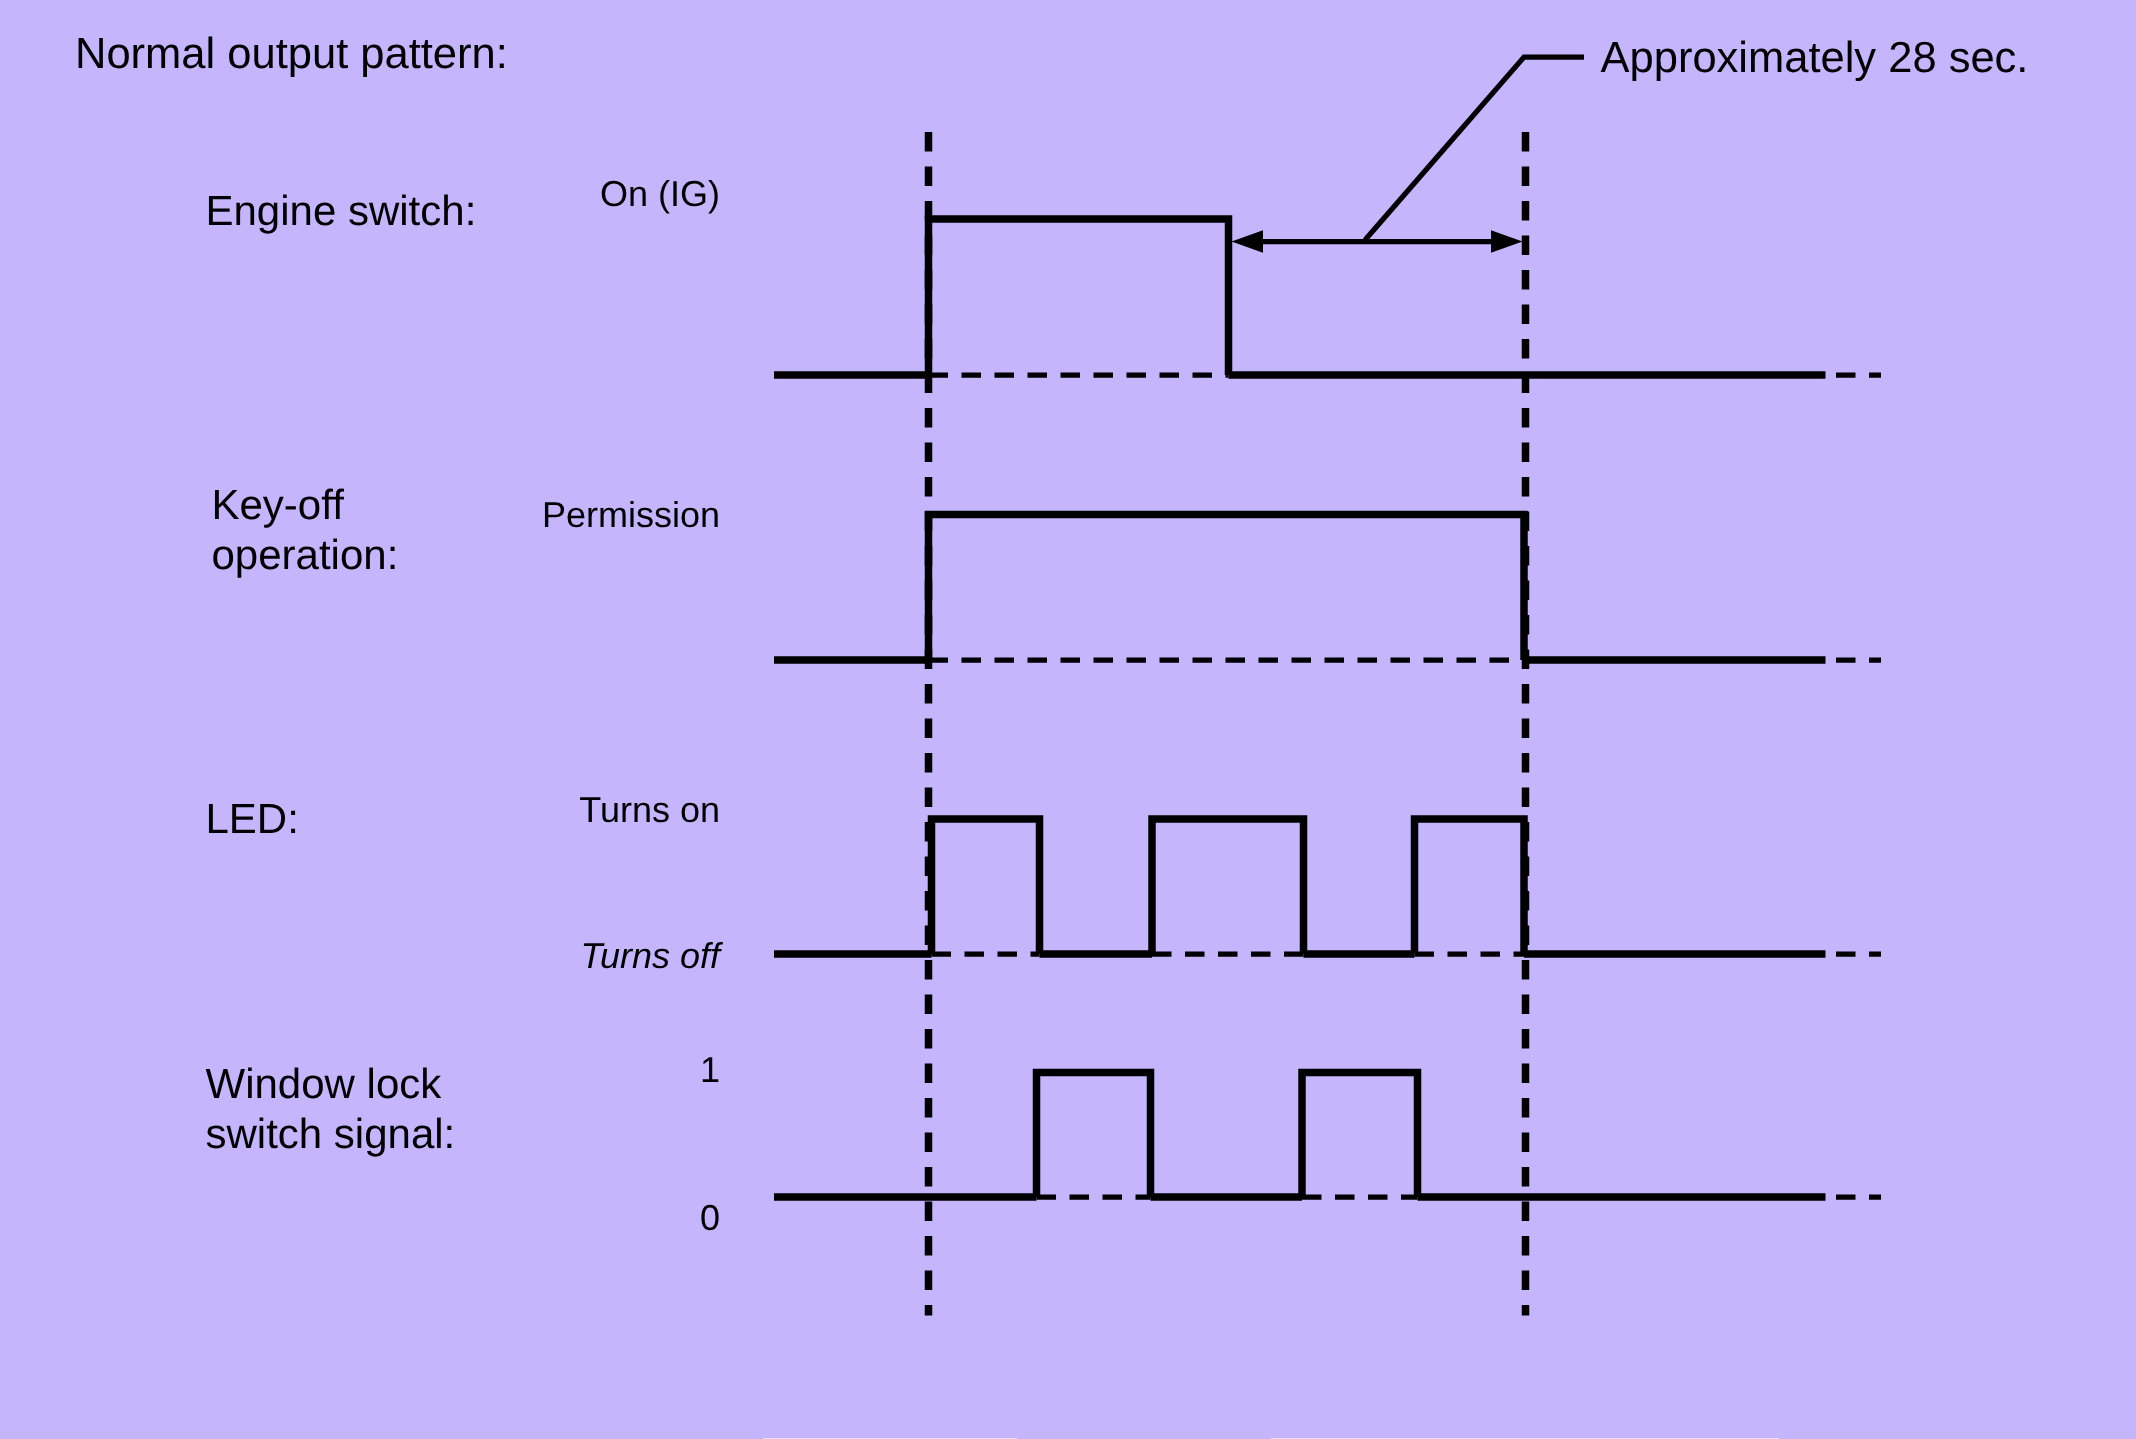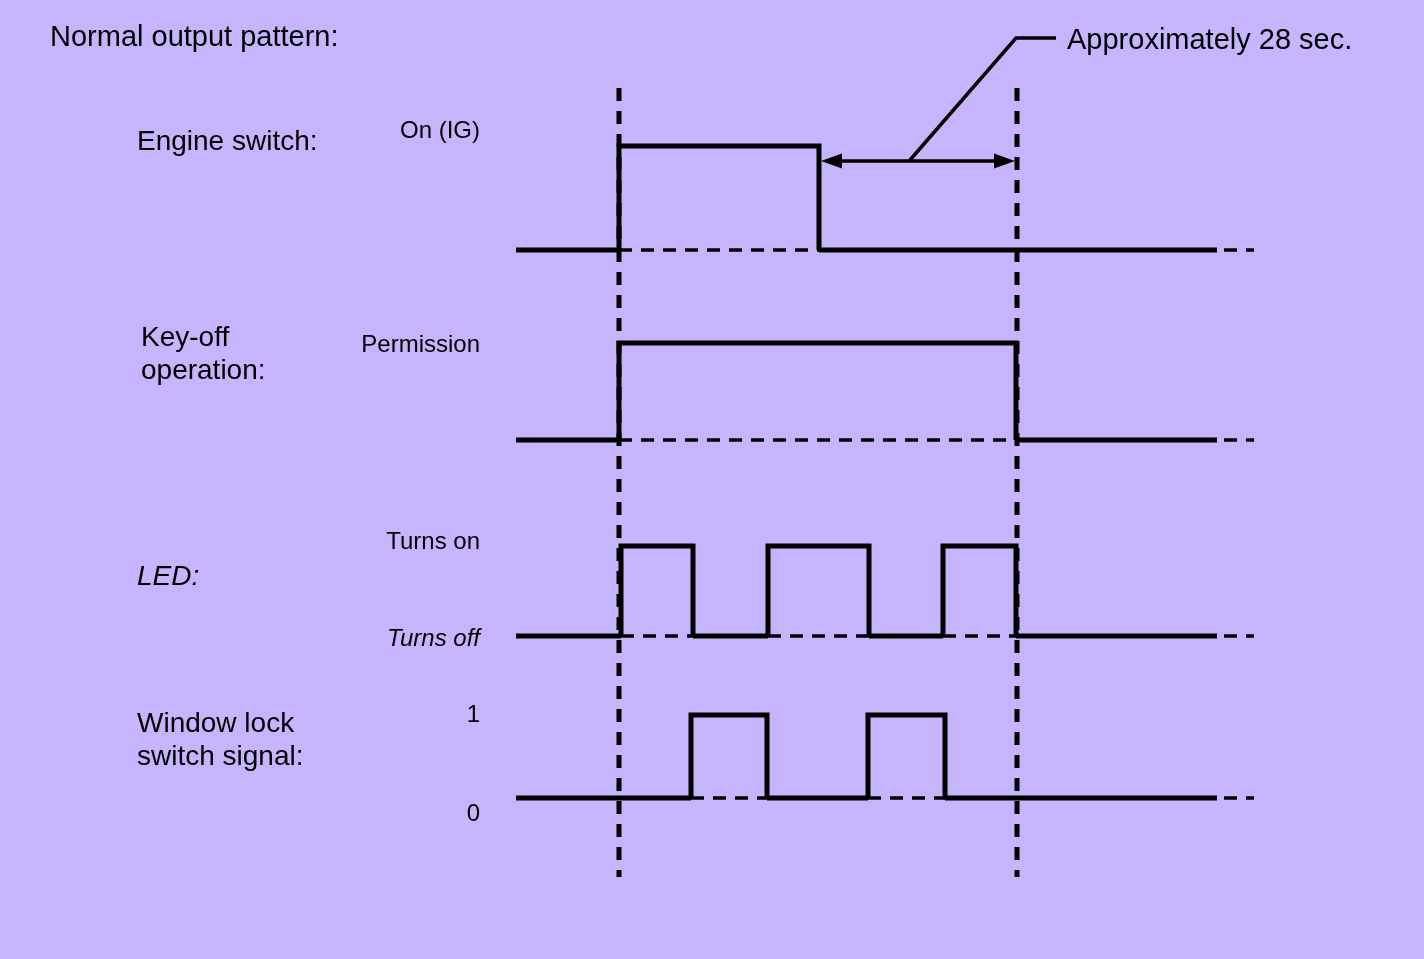--- a/index.html
+++ b/index.html
@@ -26,21 +26,21 @@
     font-size: 29px;
     white-space: nowrap;
   }
   .row-label {
     position: absolute;
     font-size: 28px;
     line-height: 33px;
   }
   .lbl-engine  { left: 137px; top: 124px; }
   .lbl-keyoff  { left: 141px; top: 320px; width: 140px; }
-  .lbl-led     { left: 137px; top: 559px; font-style: italic; }
+  .lbl-led     { left: 137px; top: 529px; }
   .lbl-window  { left: 137px; top: 706px; width: 190px; }
   .lvl {
     position: absolute;
     left: 250px;
     width: 230px;
     text-align: right;
     font-size: 24px;
     line-height: 28px;
     white-space: nowrap;
   }

